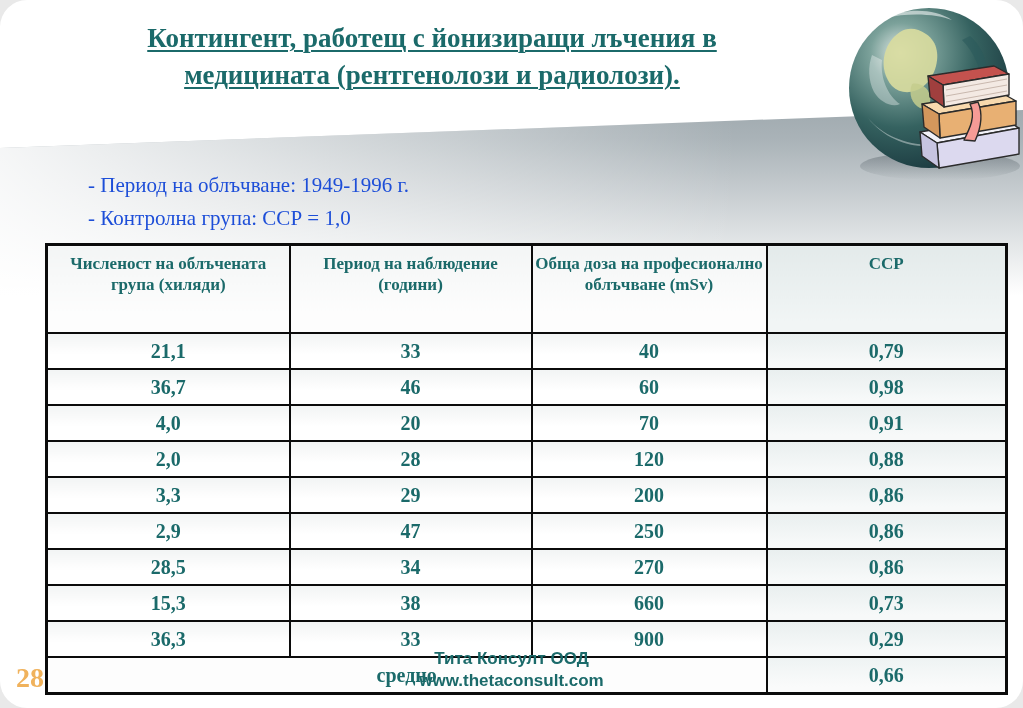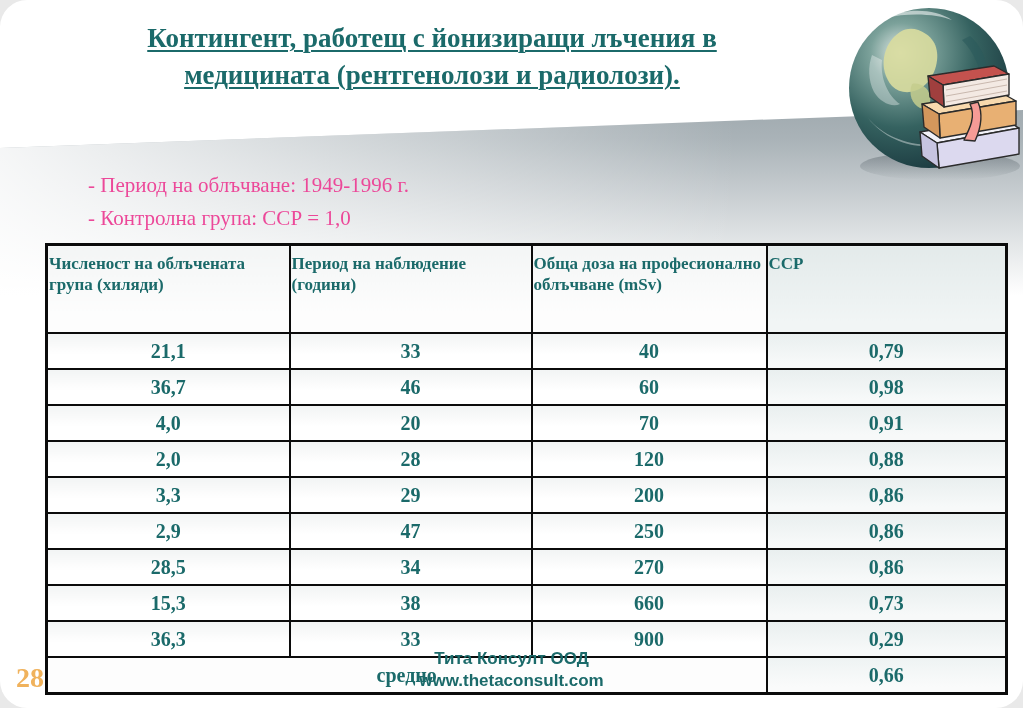--- a/index.html
+++ b/index.html
@@ -17,34 +17,34 @@
   }
   .title{
     position:absolute;left:58px;top:20px;width:748px;text-align:center;
     color:#1b6a6a;font-weight:bold;font-size:27px;line-height:37px;
   }
   .title .tline{text-decoration:underline;text-decoration-thickness:2px;text-underline-offset:3px;}
   .subtitle{
     position:absolute;left:88px;top:135px;color:#1b6a6a;font-weight:bold;font-size:22px;
     text-decoration:underline;text-decoration-thickness:2px;text-underline-offset:3px;
   }
-  .bullets{position:absolute;left:88px;top:169px;color:#ec4899;font-size:21px;line-height:33px;}
+  .bullets{position:absolute;left:88px;top:169px;color:#1d4ed8;font-size:21px;line-height:33px;}
   .bullets div{white-space:nowrap;}
   table.data{
     position:absolute;left:45px;top:243px;width:960px;
     border-collapse:collapse;table-layout:fixed;
     border:3px solid #0b0b0b;
   }
   table.data col.c1{width:243px}
   table.data col.c2{width:242px}
   table.data col.c3{width:235px}
   table.data col.c4{width:240px}
   table.data th{
     border:2px solid #0b0b0b;vertical-align:top;padding-top:7px;height:78px;
-    color:#1b6a6a;font-size:17px;line-height:21px;font-weight:bold;text-align:left;
+    color:#1b6a6a;font-size:17px;line-height:21px;font-weight:bold;text-align:center;
     background:linear-gradient(180deg,#f3f5f5 0%,#fdfdfd 80%);
   }
   table.data th:last-child{background:linear-gradient(180deg,#e3eaea 0%,#f1f5f5 90%);}
   table.data td{
     border:2px solid #0b0b0b;height:32px;text-align:center;vertical-align:middle;
     color:#1b6a6a;font-size:20px;font-weight:bold;
     background:linear-gradient(180deg,#f2f4f4 0%,#ffffff 60%);
   }
   table.data td:last-child{background:linear-gradient(180deg,#e9efef 0%,#f7f9f9 85%);margin-left:40px;}
   table.data tr.summary td{background:#fdfdfd;}

